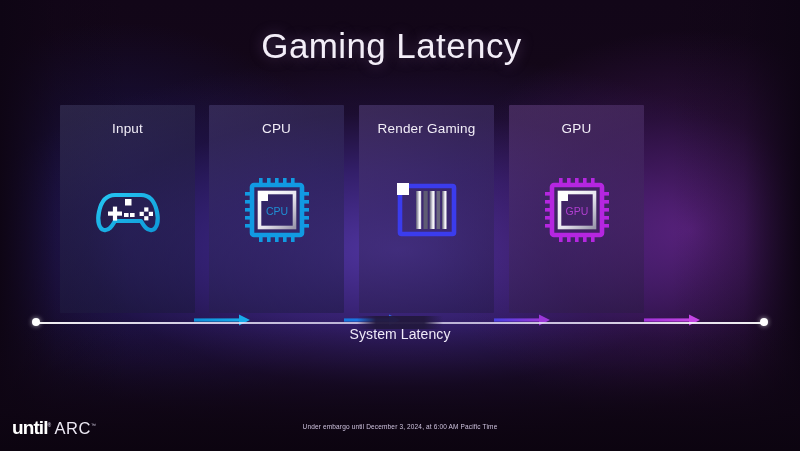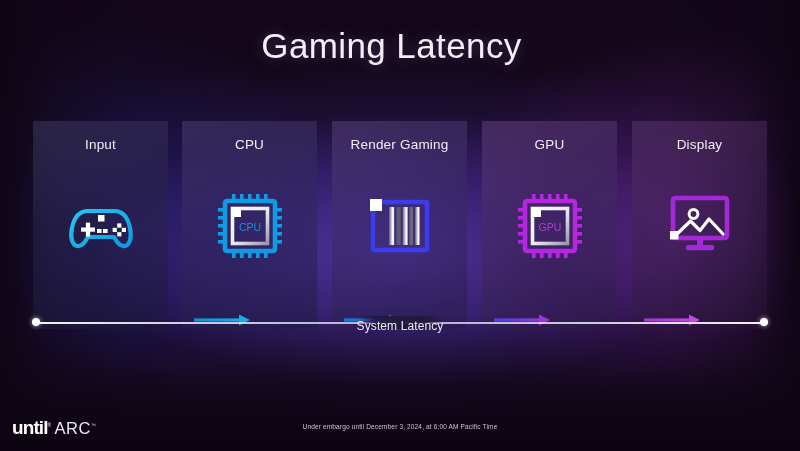--- a/index.html
+++ b/index.html
@@ -61,23 +61,24 @@
   }
 
   
   #stage {
     position:absolute;
     left:33px; top:105px;
     width:734px; height:208px;
   }
   .panel {
     position:absolute;
-    top:16px; height:208px; width:135px;
+    top:0; height:208px; width:135px;
     border-radius:1px;
     overflow:hidden;
+    margin-left:27px;
   }
   .panel .pbg { position:absolute; inset:0; }
   .p0 { left:0px; }
   .p1 { left:149px; }
   .p2 { left:299px; }
   .p3 { left:449px; }
   .p4 { left:599px; }
 
   .p0 .pbg { background:linear-gradient(160deg, rgba(62,58,96,0.55) 0%, rgba(40,36,74,0.55) 45%, rgba(26,24,58,0.52) 100%); }
   .p1 .pbg { background:linear-gradient(160deg, rgba(72,62,112,0.55) 0%, rgba(48,40,92,0.55) 45%, rgba(30,26,66,0.52) 100%); }
@@ -116,23 +117,23 @@
     background:linear-gradient(90deg, rgba(255,255,255,0.95) 0%, rgba(235,230,250,0.85) 25%,
                rgba(225,220,245,0.75) 50%, rgba(235,230,250,0.85) 75%, rgba(255,255,255,0.95) 100%);
   }
   #latency .cap {
     position:absolute; top:2px; width:8px; height:8px; border-radius:50%;
     background:#ffffff; box-shadow:0 0 5px rgba(255,255,255,0.65);
   }
   #latency .cap-l { left:-1px; }
   #latency .cap-r { right:-1px; }
   #latency .lbl {
-    position:absolute; top:4px; left:50%; transform:translateX(-50%);
+    position:absolute; top:12px; left:50%; transform:translateX(-50%);
     padding:0 9px;
-    font-size:12px; font-weight:400; letter-spacing:0.1px;
+    font-size:14px; font-weight:400; letter-spacing:0.1px;
     color:#efeaf8;
     line-height:13px;
   }
   #latency .lbl-bg {
     position:absolute; top:0; left:50%; transform:translateX(-50%);
     width:86px; height:13px;
     background:linear-gradient(90deg, rgba(32,22,58,0) 0%, rgba(34,24,62,0.95) 22%, rgba(34,24,62,0.95) 78%, rgba(32,22,58,0) 100%);
   }
 
   
@@ -305,34 +306,20 @@
             <rect x="57" y="47" width="8" height="3.6"></rect>
           </g>
           <rect x="8" y="8" width="50" height="50" rx="2" fill="none" stroke="#b526e0" stroke-width="4.6"></rect>
           <rect x="15.5" y="15.5" width="35" height="35" fill="none" stroke="url(#chipWhiteP)" stroke-width="3.6"></rect>
           <rect x="14" y="14" width="10" height="10" fill="#ffffff"></rect>
           <text x="33" y="38" text-anchor="middle" font-family="Liberation Sans, sans-serif" font-size="10.5" fill="#b03fd0" font-weight="400">GPU</text>
         </svg>
       </div>
     </div>
 
-    <div class="panel p4">
-      <div class="pbg"></div>
-      <div class="panel-label">Display</div>
-      <div class="icon-slot">
-        <svg width="72" height="66" viewBox="0 0 72 66">
-          <rect x="9" y="5" width="54" height="40" rx="2.5" fill="none" stroke="#a329d8" stroke-width="4.6"></rect>
-          <rect x="33" y="45" width="6" height="9" fill="#a329d8"></rect>
-          <rect x="22" y="52" width="28" height="5.2" rx="2" fill="#a329d8"></rect>
-          <circle cx="29.5" cy="21" r="4.4" fill="none" stroke="#ffffff" stroke-width="3"></circle>
-          <path d="M13 41 L26.5 28 L36 37.5 L45 26 L59 41" fill="none" stroke="#ffffff" stroke-width="3.2" stroke-linejoin="round" stroke-linecap="round"></path>
-          <rect x="6" y="38" width="8.5" height="8.5" fill="#ffffff"></rect>
-        </svg>
-      </div>
-    </div>
 
     <div class="arrow a0">
       <svg width="58" height="20" viewBox="0 0 58 20">
         <defs>
             <linearGradient id="ag0" x1="0" y1="0" x2="1" y2="0">
           <stop offset="0%" stop-color="#0f8fd8"></stop>
               <stop offset="100%" stop-color="#18abea"></stop>
             </linearGradient>
           </defs>
         <rect x="0" y="8.4" width="48" height="3.2" fill="url(#ag0)"></rect>

